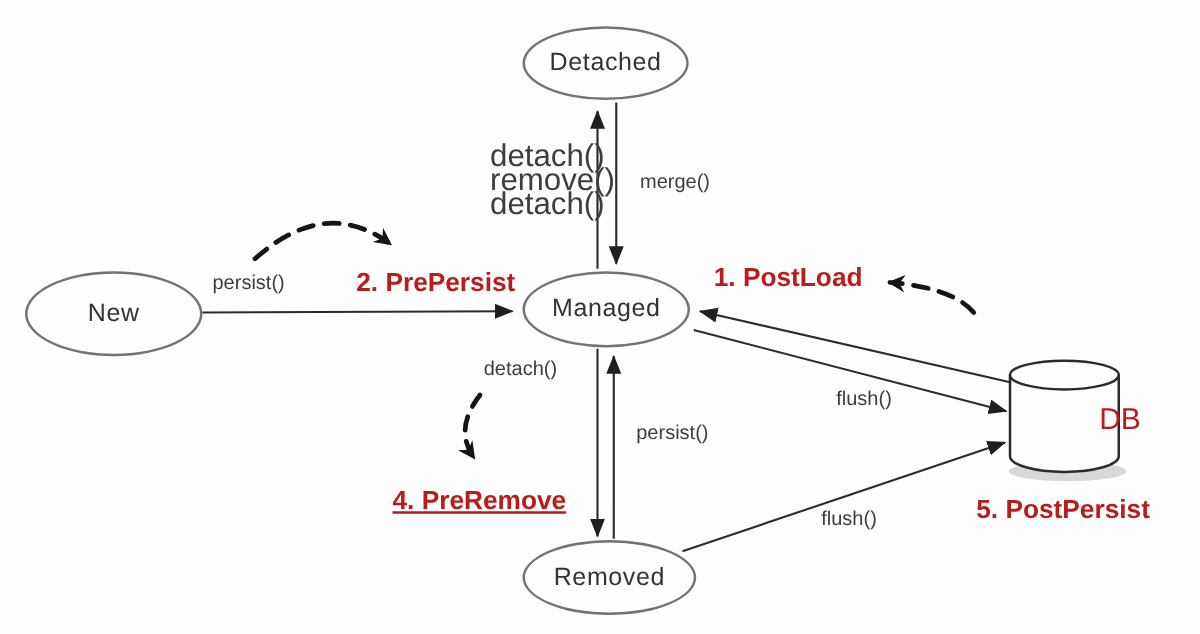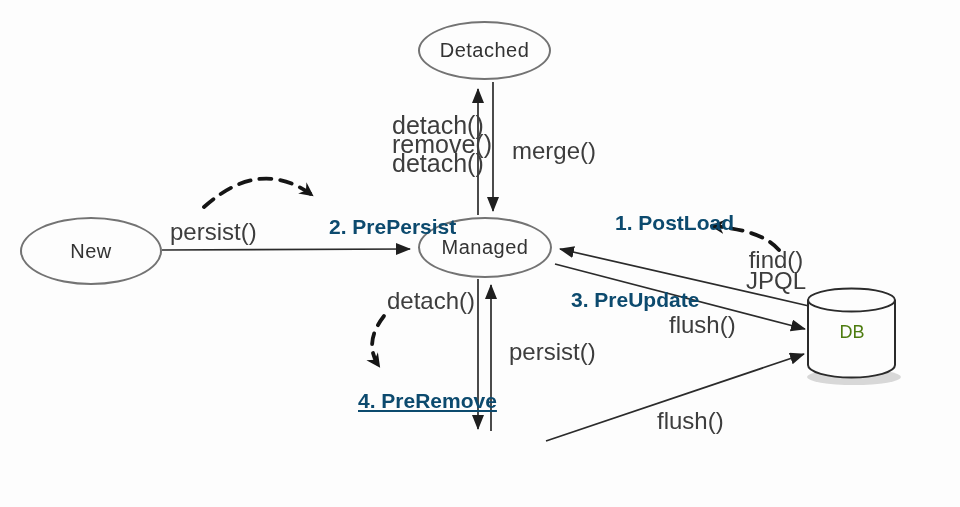--- a/index.html
+++ b/index.html
@@ -26,44 +26,43 @@
     display: flex;
     align-items: center;
     justify-content: center;
     font-size: 20px;
     color: #333;
     letter-spacing: 0.5px;
     box-sizing: border-box;
   }
   .lbl {
     position: absolute;
-    font-size: 24px;
+    font-size: 16px;
     color: #3d3d3d;
     white-space: nowrap;
   }
   .lbl.small { font-size: 25px; }
   .cb {
     position: absolute;
     font-size: 21px;
     font-weight: bold;
-    color: #0c4a6e;
+    color: #b91c1c;
     white-space: nowrap;
-    margin-left: 44px;
   }
   .multiline { line-height: 19px; }
   .rightalign { text-align: right; }
   .centeralign { text-align: center; line-height: 21px; }
   .cb-list { line-height: 29px; }
   .cb-list div { white-space: nowrap; }
   .db-label {
     position: absolute;
-    left: 822px; top: 322px; width: 60px;
+    left: 866px; top: 322px; width: 60px;
     text-align: center;
-    font-size: 18px;
-    color: #4d7c0f;
+    font-size: 24px;
+    color: #b91c1c;
   }
 </style>
 </head>
 <body>
 
 <div id="canvas">
 
   <svg id="wires" width="960" height="507" viewBox="0 0 960 507">
     <defs>
       <marker id="arr" markerUnits="userSpaceOnUse" markerWidth="18" markerHeight="14" refX="14" refY="6" orient="auto">
@@ -95,47 +94,46 @@
 
   <div class="state" style="left:418px; top:21px; width:133px; height:59px;">
     <span>Detached</span>
   </div>
   <div class="state" style="left:418px; top:217px; width:134px; height:61px;">
     <span>Managed</span>
   </div>
   <div class="state" style="left:20px; top:217px; width:142px; height:68px;">
     <span>New</span>
   </div>
+  <div class="state" style="left:418px; top:432px; width:139px; height:60px;">
+    <span>Removed</span>
+  </div>
 
   <div class="db-label">DB</div>
 
   <div class="lbl" style="left:170px; top:218px;">persist()</div>
 
   <div class="lbl small multiline rightalign" style="left:392px; top:116px; width:75px;">
     <div>detach()</div>
     <div>remove()</div>
     <div>detach()</div>
   </div>
 
   <div class="lbl" style="left:512px; top:137px;">merge()</div>
 
-  <div class="lbl centeralign" style="left:744px; top:249px; width:64px;">
-    <div>find()</div>
-    <div>JPQL</div>
-  </div>
 
   <div class="lbl" style="left:669px; top:311px;">flush()</div>
 
   <div class="lbl" style="left:387px; top:287px;">detach()</div>
 
   <div class="lbl" style="left:509px; top:338px;">persist()</div>
 
   <div class="lbl" style="left:657px; top:407px;">flush()</div>
 
   <div class="cb" style="left:571px; top:211px;text-align:right;">1. PostLoad</div>
   <div class="cb" style="left:285px; top:215px;">2. PrePersist</div>
-  <div class="cb" style="left:527px; top:288px;">3. PreUpdate</div>
   <div class="cb" style="left:314px; top:389px;text-decoration:underline;">4. PreRemove</div>
 
   <div class="cb cb-list" style="left:781px; top:393px;">
+    <div>5. PostPersist</div>
   </div>
 
 </div>
 
 </body></html>

